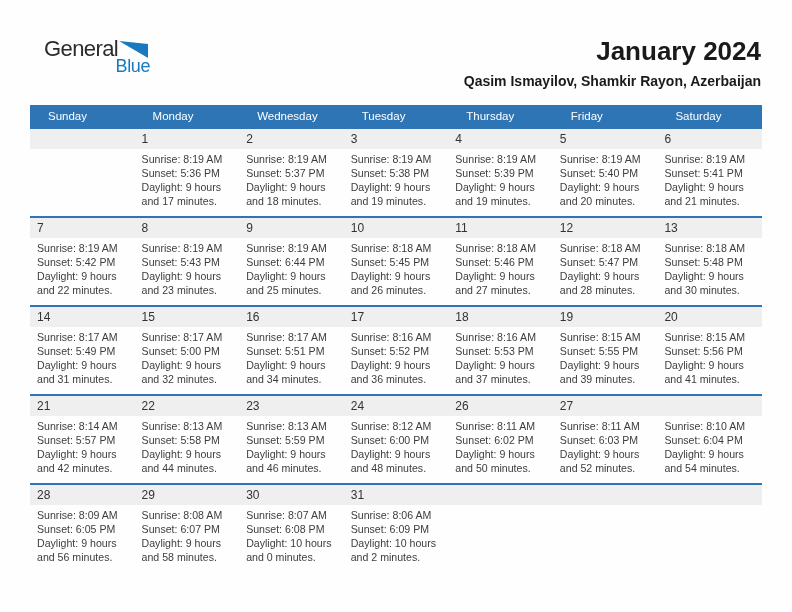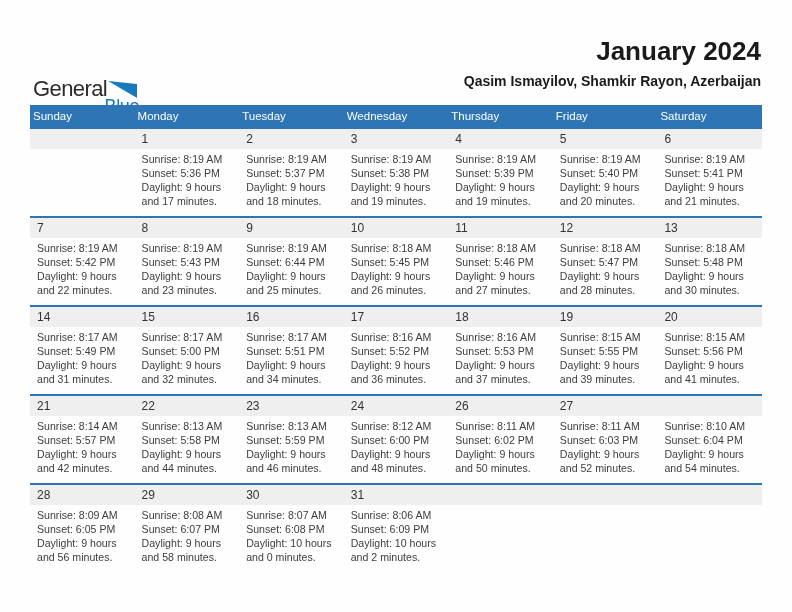--- a/index.html
+++ b/index.html
@@ -1,36 +1,36 @@
 <!DOCTYPE html>
 <html><head>
 <meta charset="utf-8">
 <style>
   * { margin:0; padding:0; box-sizing:border-box; }
   html,body { width:792px; height:612px; background:#fefefe; font-family:"Liberation Sans", sans-serif; overflow:hidden; }
   .page { position:relative; width:792px; height:612px; }
 
   
-  .logo { position:absolute; left:33px; top:37px; width:106px;margin-top:40px; }
+  .logo { position:absolute; left:44px; top:37px; width:106px; }
   .logo-top { display:flex; align-items:flex-start; }
   .logo-general { font-size:22px; color:#2b2b2b; letter-spacing:-0.6px; line-height:24px; }
   .logo-triangle { width:29px; height:17px; background:#1879BE; margin-left:1px; margin-top:4px;
                    clip-path:polygon(0 0, 100% 18%, 100% 100%); }
   .logo-blue { font-size:18px; color:#1879BE; text-align:right; line-height:22px; margin-top:-6px; letter-spacing:-0.4px; }
 
   
   .titles { position:absolute; right:31px; top:36px; text-align:right;font-weight:bold; }
   .month-title { font-size:26px; color:#1a1a1a; line-height:30px; }
   .subtitle { font-size:14px; color:#1a1a1a; margin-top:7px;margin-left:26px; }
 
   
   .calendar { position:absolute; left:30px; top:105px; width:732px; }
   .weekday-row, .day-band, .day-content-row { display:grid; grid-template-columns:repeat(7,1fr); }
   .weekday-row { background:#2E75B5; height:22px; }
-  .weekday-cell { color:#ffffff; font-size:11.5px; line-height:22px; padding-left:3px;
+  .weekday-cell { color:#ffffff; font-size:11.5px; line-height:22px; padding-left:18px;
                   white-space:nowrap; overflow:hidden; }
   .week-row { border-top:2px solid #2E75B5; padding-bottom:8px; }
   .day-band { background:#EFEFEF; height:20px; }
   .day-number { font-size:12px; line-height:20px; padding-left:7px; color:#333333; }
   .day-details { padding:3px 4px 0 7px; }
   .detail-line { font-size:10.6px; line-height:14px; color:#3d3d3d; white-space:nowrap; }
 </style>
 </head>
 <body>
 
@@ -46,22 +46,22 @@
 
   <div class="titles">
     <div class="month-title">January 2024</div>
     <div class="subtitle">Qasim Ismayilov, Shamkir Rayon, Azerbaijan</div>
   </div>
 
   <div class="calendar">
     <div class="weekday-row" id="weekday-row">
         <div class="weekday-cell">Sunday</div>
         <div class="weekday-cell">Monday</div>
+        <div class="weekday-cell">Wednesday</div>
         <div class="weekday-cell">Tuesday</div>
-        <div class="weekday-cell">Wednesday</div>
         <div class="weekday-cell">Thursday</div>
         <div class="weekday-cell">Friday</div>
         <div class="weekday-cell">Saturday</div>
       </div>
     <div id="weeks">
         <div class="week-row">
           <div class="day-band">
             <div class="day-number"></div>
             <div class="day-number">1</div>
             <div class="day-number">2</div>

